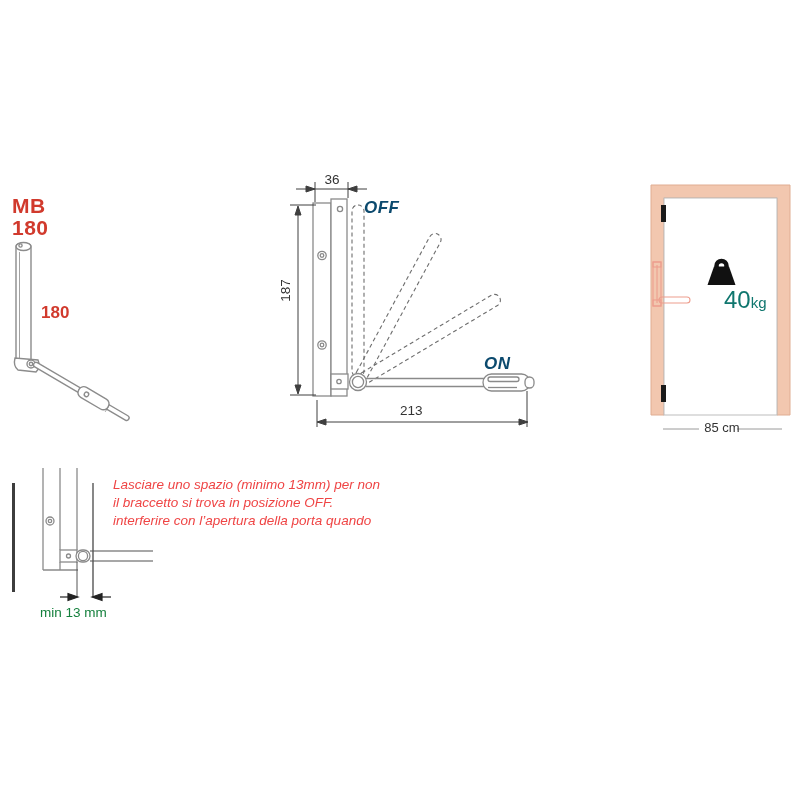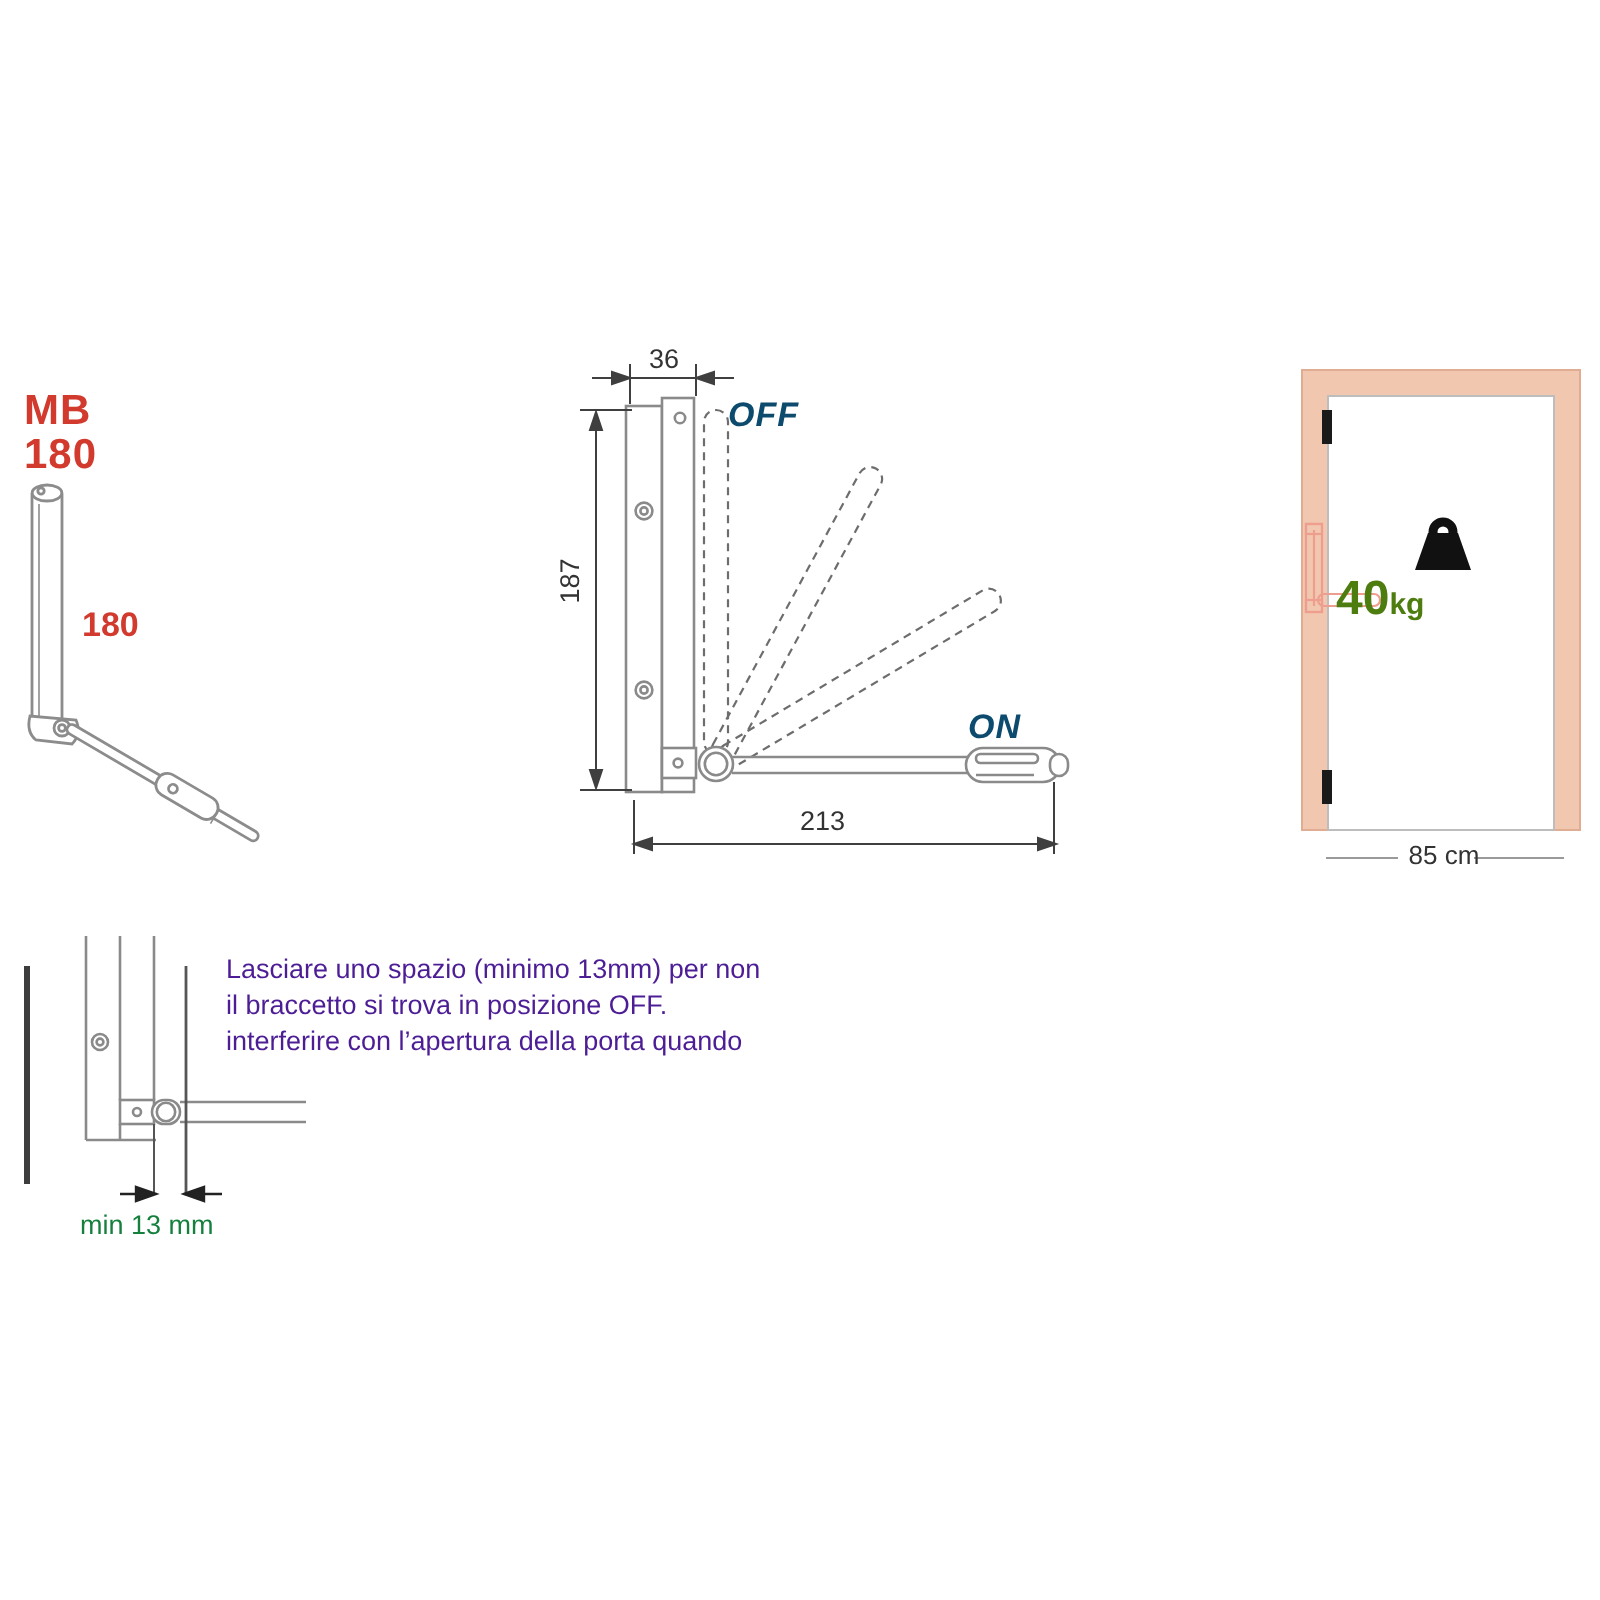--- a/index.html
+++ b/index.html
@@ -13,27 +13,27 @@
     font-size:21px;line-height:22px;letter-spacing:0.5px;margin-top:28px;
   }
   .side-height{left:41px;top:303px;color:#d13a2d;font-weight:bold;font-size:17px;}
   .dim-text{color:#333;font-size:13.5px;}
   .dim-32{left:309px;top:172px;width:46px;text-align:center;}
   .dim-187{left:264px;top:283px;width:42px;text-align:center;transform:rotate(-90deg);}
   .dim-213{left:400px;top:403px;width:46px;text-align:left;}
   .pos-label{color:#0c4a6e;font-weight:bold;font-style:italic;font-size:17px;letter-spacing:0.5px;}
   .pos-off{left:364px;top:198px;}
   .pos-on{left:484px;top:354px;text-align:right;}
-  .weight-label{left:668px;top:286px;color:#4d7c0f;font-weight:bold;}
+  .weight-label{left:724px;top:286px;color:#0f766e;font-weight:normal;}
   .weight-label .val{font-size:24px;}
   .weight-label .unit{font-size:15px;}
   .door-width{left:662px;top:420px;width:120px;text-align:center;font-size:13px;color:#333;}
   .gap-label{left:40px;top:605px;width:86px;font-size:13.5px;color:#15803d;}
   .note{
-    left:113px;top:476px;width:270px;color:#4c1d95;
+    left:113px;top:476px;width:270px;color:#ef4444;font-style:italic;
     font-size:13.5px;line-height:18px;
   }
   svg{display:block;}
 </style>
 </head>
 <body>
 
 <div id="canvas">
 
   <div class="abs model-label">

